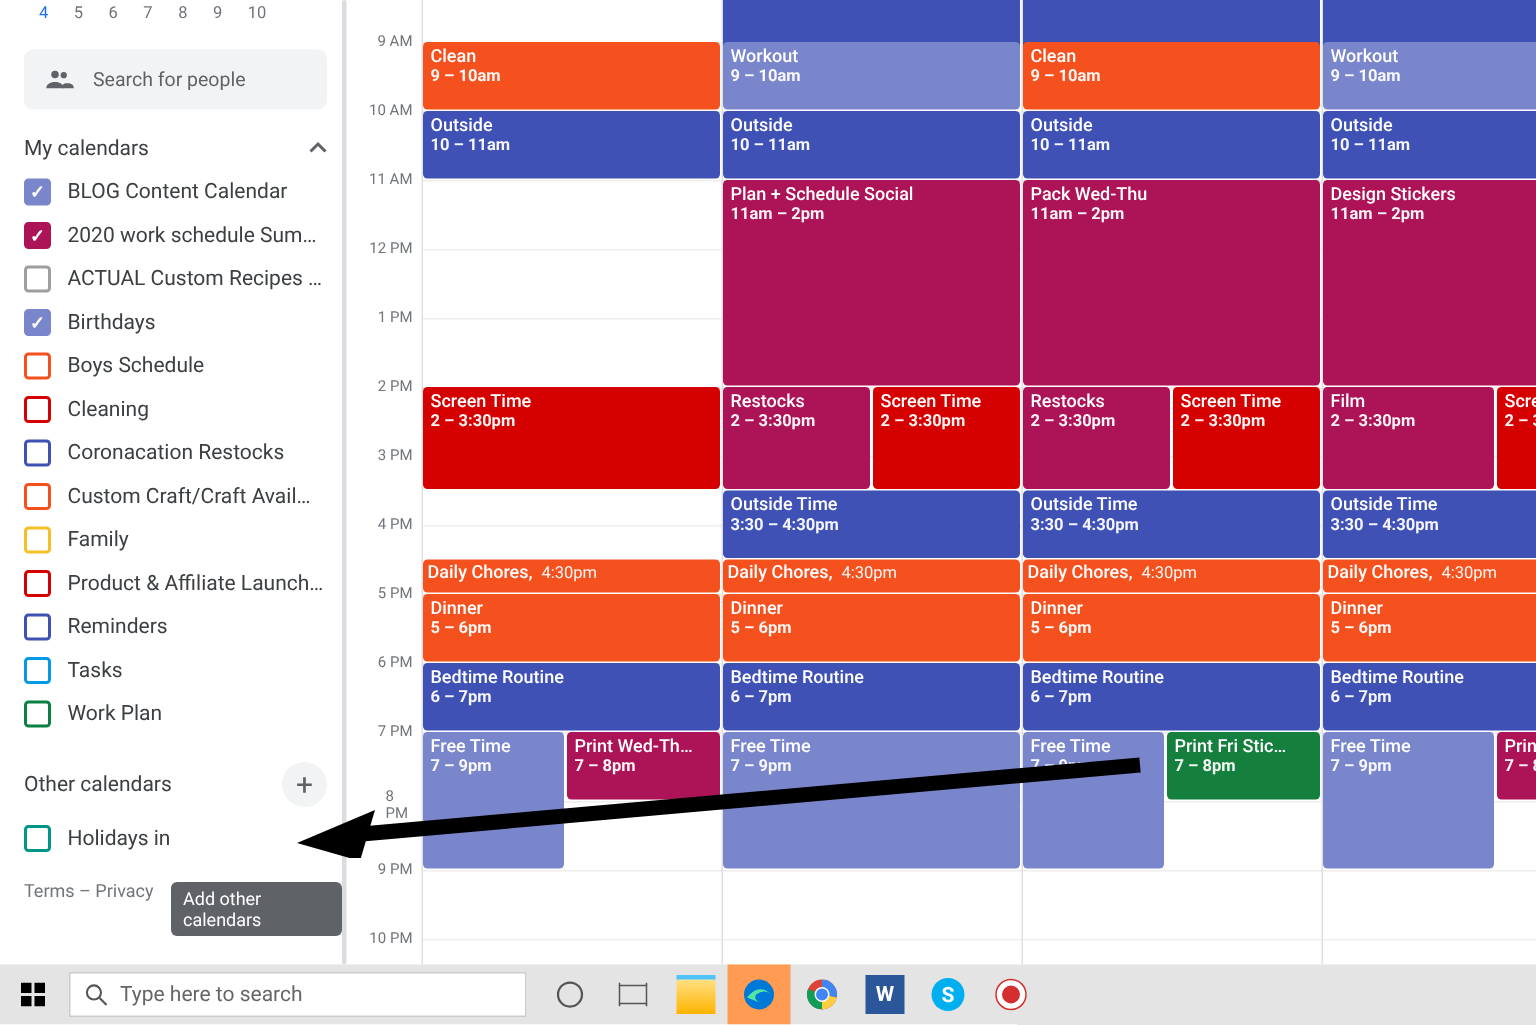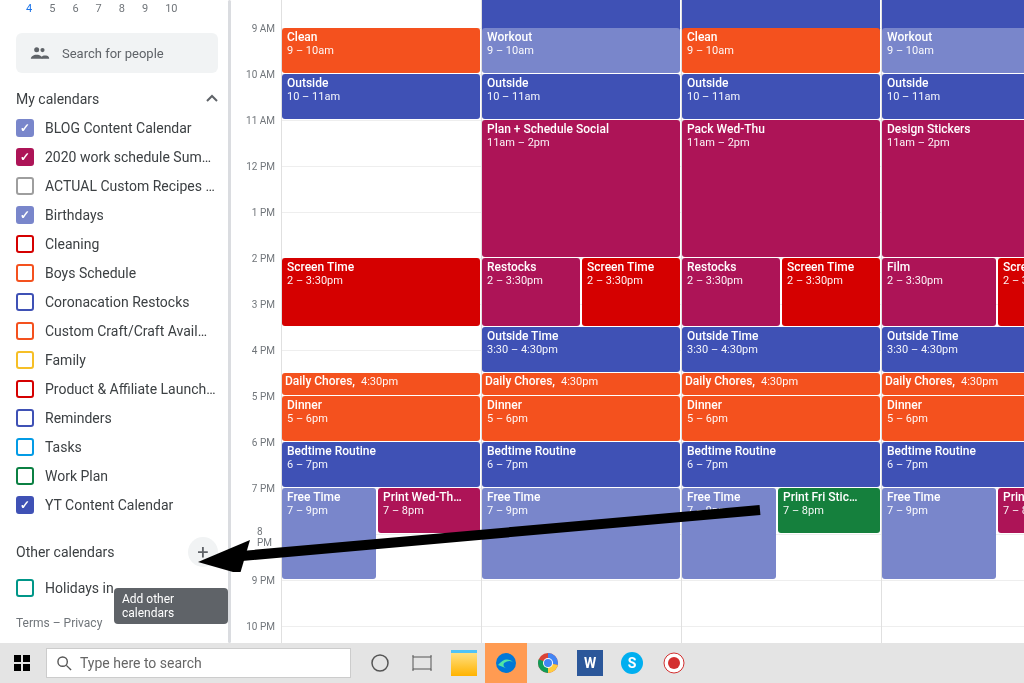--- a/index.html
+++ b/index.html
@@ -34,21 +34,21 @@
 .time-col { width:45px; border-right:1px solid #e0e0e0; position:relative; }
 .time-label { position:absolute; right:6px; font-size:10px; color:#70757a; transform:translateY(-50%); }
 
 .grid { flex:1; position:relative; }
 .hour-line { position:absolute; left:0; right:0; border-top:1px solid #eee; }
 
 .day-col { position:absolute; top:0; bottom:0; border-right:1px solid #e0e0e0; }
 
 .event { position:absolute; border-radius:3px; color:#fff; padding:2px 17px 0 5px; font-size:12px; overflow:hidden; line-height:14px; }
 .event .title { font-weight:500; white-space:nowrap; overflow:hidden; text-overflow:ellipsis; }
-.event .time { font-size:11px; opacity:0.95; white-space:nowrap; }
+.event .time { font-size:11px; opacity:0.95; white-space:nowrap;font-weight:bold; }
 .event.small { padding:1px 3px; }
 .event.small .title { display:inline; font-weight:500; }
 .event.small .time { display:inline; font-weight:400; margin-left:3px; }
 
 .arrow { position:absolute; left:180px; top:492px; pointer-events:none; }
 
 .taskbar { position:absolute; left:0; right:0; bottom:0; height:40px; background:#e4e4e4; display:flex; align-items:center; }
 .win-btn { width:44px; height:40px; display:flex; align-items:center; justify-content:center; }
 .search-bar { width:305px; height:30px; background:#fff; display:flex; align-items:center; padding:0 10px; gap:8px; color:#666; font-size:14px; border:1px solid #ccc; margin-left:2px; }
 .tb-icons { display:flex; align-items:center; gap:0; margin-left:8px; }
@@ -99,28 +99,28 @@
         </div>
         <div class="cal-item">
           <div class="cb" style="border-color: rgb(158, 158, 158);"></div>
           <span>ACTUAL Custom Recipes …</span>
         </div>
         <div class="cal-item">
           <div class="cb checked" style="border-color: rgb(121, 134, 203); background: rgb(121, 134, 203);"></div>
           <span>Birthdays</span>
         </div>
         <div class="cal-item">
+          <div class="cb" style="border-color: rgb(244, 81, 30);"></div>
+          <span>Boys Schedule</span>
+        </div>
+        <div class="cal-item">
           <div class="cb" style="border-color: rgb(213, 0, 0);"></div>
           <span>Cleaning</span>
         </div>
         <div class="cal-item">
-          <div class="cb" style="border-color: rgb(244, 81, 30);"></div>
-          <span>Boys Schedule</span>
-        </div>
-        <div class="cal-item">
           <div class="cb" style="border-color: rgb(63, 81, 181);"></div>
           <span>Coronacation Restocks</span>
         </div>
         <div class="cal-item">
           <div class="cb" style="border-color: rgb(244, 81, 30);"></div>
           <span>Custom Craft/Craft Avail…</span>
         </div>
         <div class="cal-item">
           <div class="cb" style="border-color: rgb(246, 191, 38);"></div>
           <span>Family</span>
@@ -133,24 +133,20 @@
           <div class="cb" style="border-color: rgb(63, 81, 181);"></div>
           <span>Reminders</span>
         </div>
         <div class="cal-item">
           <div class="cb" style="border-color: rgb(3, 155, 229);"></div>
           <span>Tasks</span>
         </div>
         <div class="cal-item">
           <div class="cb" style="border-color: rgb(11, 128, 67);"></div>
           <span>Work Plan</span>
-        </div>
-        <div class="cal-item">
-          <div class="cb checked" style="border-color: rgb(63, 81, 181); background: rgb(63, 81, 181);"></div>
-          <span>YT Content Calendar</span>
         </div>
       </div>
 
     <div class="section-head">
       <span class="label">Other calendars</span>
       <div class="add-btn">+</div>
     </div>
     <div id="other-list">
         <div class="cal-item">
           <div class="cb" style="border-color: rgb(0, 150, 136);"></div>

